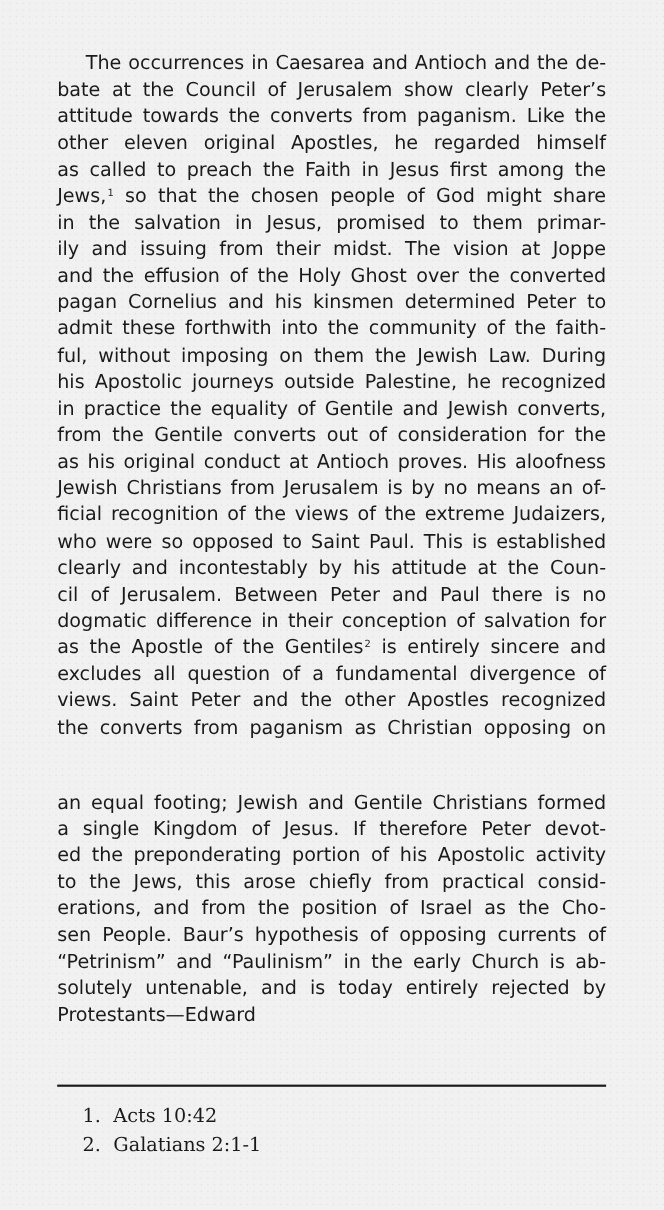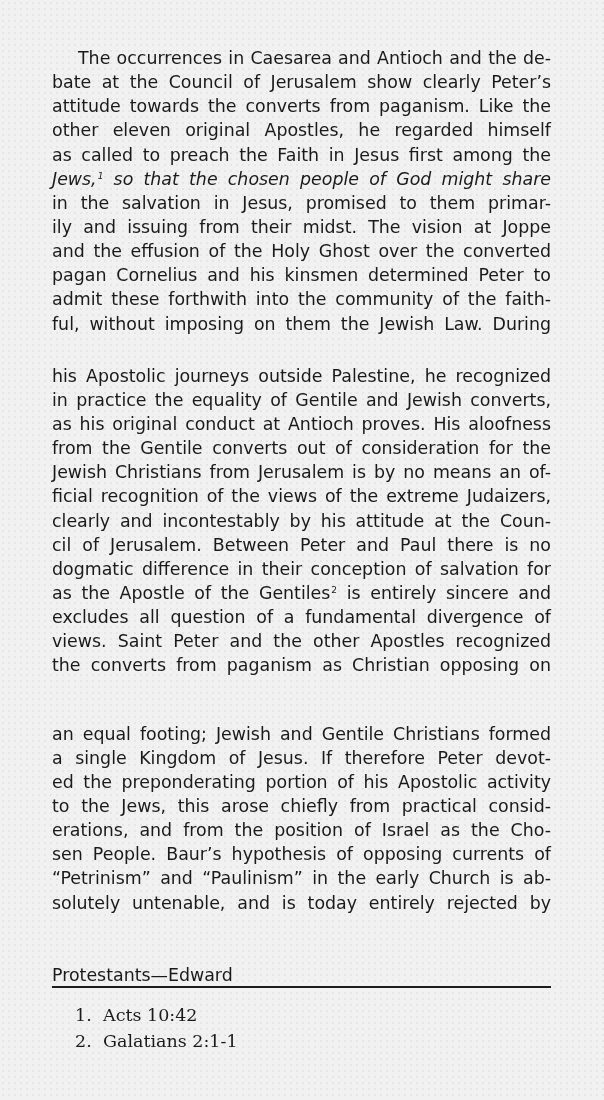--- a/index.html
+++ b/index.html
@@ -77,49 +77,50 @@
 </head>
 <body>
 
 <div class="page">
   <div class="body-text">
     <span class="line" style="white-space: normal; margin-left: 26px;">The occurrences in Caesarea and Antioch and the de-</span>
     <span class="line" style="white-space: normal;">bate at the Council of Jerusalem show clearly Peter’s</span>
     <span class="line" style="white-space: normal;">attitude towards the converts from paganism. Like the</span>
     <span class="line" style="white-space: normal;">other eleven original Apostles, he regarded himself</span>
     <span class="line" style="white-space: normal;">as called to preach the Faith in Jesus first among the</span>
-    <span class="line" style="white-space: normal; font-style: italic;"><span>Jews,</span><sup class="fn">1</sup><span> so that the chosen people of God might share</span></span>
+    <span class="line" style="white-space: normal;"><span>Jews,</span><sup class="fn">1</sup><span> so that the chosen people of God might share</span></span>
     <span class="line" style="white-space: normal;">in the salvation in Jesus, promised to them primar-</span>
     <span class="line" style="white-space: normal;">ily and issuing from their midst. The vision at Joppe</span>
     <span class="line" style="white-space: normal;">and the effusion of the Holy Ghost over the converted</span>
     <span class="line" style="white-space: normal;">pagan Cornelius and his kinsmen determined Peter to</span>
     <span class="line" style="white-space: normal;">admit these forthwith into the community of the faith-</span>
     <span class="line" style="white-space: normal;">ful, without imposing on them the Jewish Law. During</span>
-    <span class="line" style="white-space: normal; margin-top: 28px;">his Apostolic journeys outside Palestine, he recognized</span>
+    <span class="line" style="white-space: normal;">his Apostolic journeys outside Palestine, he recognized</span>
     <span class="line" style="white-space: normal;">in practice the equality of Gentile and Jewish converts,</span>
+    <span class="line" style="white-space: normal;">from the Gentile converts out of consideration for the</span>
     <span class="line" style="white-space: normal;">as his original conduct at Antioch proves. His aloofness</span>
-    <span class="line" style="white-space: normal;">from the Gentile converts out of consideration for the</span>
     <span class="line" style="white-space: normal;">Jewish Christians from Jerusalem is by no means an of-</span>
     <span class="line" style="white-space: normal;">ficial recognition of the views of the extreme Judaizers,</span>
+    <span class="line" style="white-space: normal;">who were so opposed to Saint Paul. This is established</span>
     <span class="line" style="white-space: normal;">clearly and incontestably by his attitude at the Coun-</span>
     <span class="line" style="white-space: normal;">cil of Jerusalem. Between Peter and Paul there is no</span>
     <span class="line" style="white-space: normal;">dogmatic difference in their conception of salvation for</span>
     <span class="line" style="white-space: normal;"><span>as the Apostle of the Gentiles</span><sup class="fn">2</sup><span> is entirely sincere and</span></span>
     <span class="line" style="white-space: normal;">excludes all question of a fundamental divergence of</span>
     <span class="line" style="white-space: normal;">views. Saint Peter and the other Apostles recognized</span>
     <span class="line" style="white-space: normal;">the converts from paganism as Christian opposing on</span>
     <span class="line" style="white-space: normal; margin-top: 44px;">an equal footing; Jewish and Gentile Christians formed</span>
     <span class="line" style="white-space: normal;">a single Kingdom of Jesus. If therefore Peter devot-</span>
     <span class="line" style="white-space: normal;">ed the preponderating portion of his Apostolic activity</span>
     <span class="line" style="white-space: normal;">to the Jews, this arose chiefly from practical consid-</span>
     <span class="line" style="white-space: normal;">erations, and from the position of Israel as the Cho-</span>
     <span class="line" style="white-space: normal;">sen People. Baur’s hypothesis of opposing currents of</span>
     <span class="line" style="white-space: normal;">“Petrinism” and “Paulinism” in the early Church is ab-</span>
     <span class="line" style="white-space: normal;">solutely untenable, and is today entirely rejected by</span>
-    <span class="line last" style="white-space: normal; margin-top: 48px;">Protestants—Edward</span>
+    <span class="line last" style="white-space: normal;">Protestants—Edward</span>
   </div>
 </div>
 
 <div class="rule"></div>
 
 <ol class="footnotes">
   <li>
     <span class="num">1.</span>
     <span>Acts 10:42</span>
   </li>

